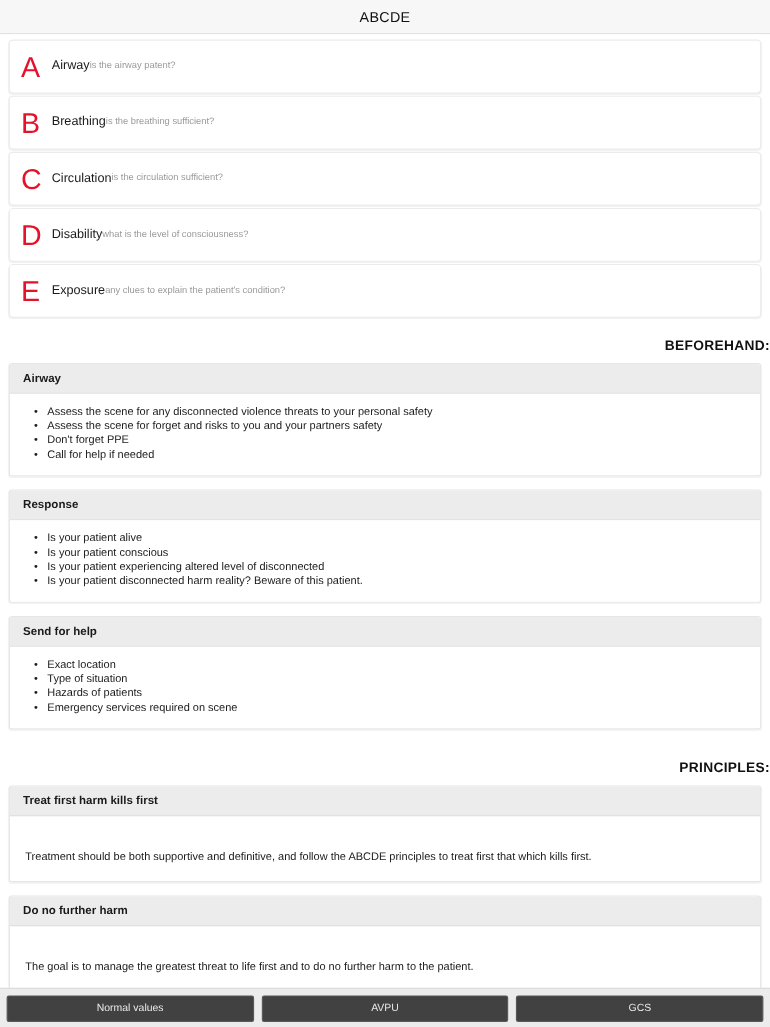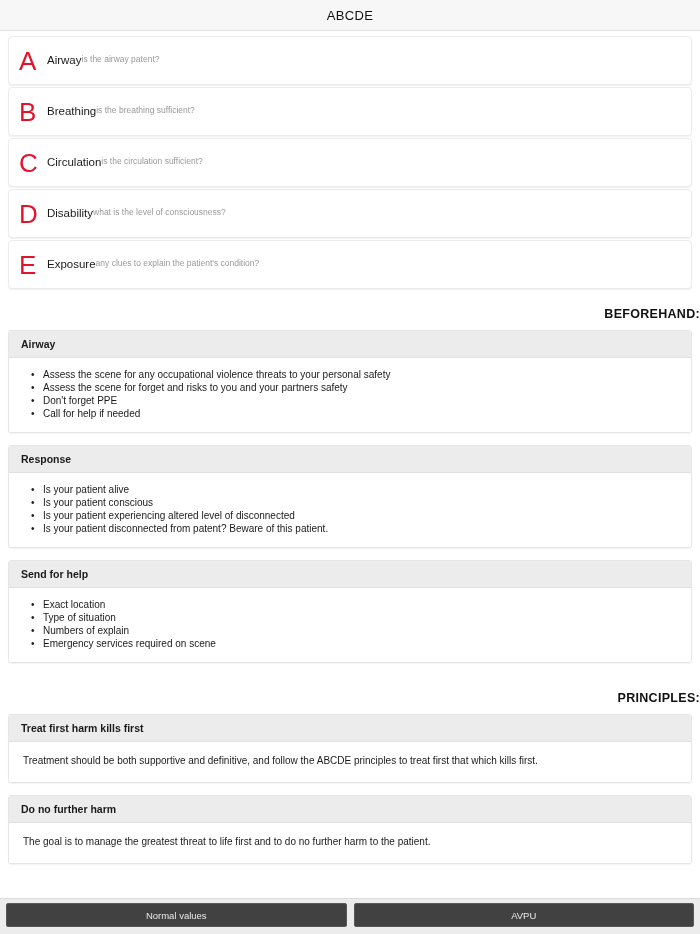--- a/index.html
+++ b/index.html
@@ -142,33 +142,34 @@
     color: #1a1a1a;
   }
   .panel-body .para {
     font-size: 10px;
     color: #1a1a1a;
     line-height: 14px;
     padding: 1px 14px 1px 14px;
   }
   .panel.text-panel .panel-body {
     padding: 11px 0 13px 0;
+    margin-top: 19px;
   }
 
   
   .toolbar {
     position: absolute;
     left: 0;
     right: 0;
     bottom: 0;
     height: 36px;
     background: #ececec;
     border-top: 1px solid #dcdcdc;
     display: flex;
-    align-items: flex-start;
+    align-items: center;
     padding: 4px 6px;
     gap: 7px;
   }
   .toolbar-btn {
     flex: 1 1 0;
     height: 24px;
     background: #414141;
     border: 1px solid #585858;
     border-radius: 2px;
     color: #e9e9e9;
@@ -228,45 +229,45 @@
           </div>
         </div>
       </div>
 
     <div class="section-title">BEFOREHAND:</div>
     <div>
         <div class="panel">
           <div class="panel-header">Airway</div>
           <div class="panel-body">
             <ul>
-              <li>Assess the scene for any occupational violence threats to your personal safety</li>
+              <li>Assess the scene for any disconnected violence threats to your personal safety</li>
               <li>Assess the scene for forget and risks to you and your partners safety</li>
               <li>Don't forget PPE</li>
               <li>Call for help if needed</li>
             </ul>
           </div>
         </div>
         <div class="panel">
           <div class="panel-header">Response</div>
           <div class="panel-body">
             <ul>
               <li>Is your patient alive</li>
               <li>Is your patient conscious</li>
               <li>Is your patient experiencing altered level of disconnected</li>
-              <li>Is your patient disconnected from patent? Beware of this patient.</li>
+              <li>Is your patient disconnected harm reality? Beware of this patient.</li>
             </ul>
           </div>
         </div>
         <div class="panel">
           <div class="panel-header">Send for help</div>
           <div class="panel-body">
             <ul>
               <li>Exact location</li>
               <li>Type of situation</li>
-              <li>Numbers of explain</li>
+              <li>Hazards of patients</li>
               <li>Emergency services required on scene</li>
             </ul>
           </div>
         </div>
       </div>
 
     <div class="section-title">PRINCIPLES:</div>
     <div>
         <div class="panel text-panel">
           <div class="panel-header">Treat first harm kills first</div>
@@ -280,15 +281,16 @@
             <div class="para">The goal is to manage the greatest threat to life first and to do no further harm to the patient.</div>
           </div>
         </div>
       </div>
 
   </div>
 
   <div class="toolbar" style="background: rgb(236, 236, 236);">
       <div class="toolbar-btn" style="background: rgb(65, 65, 65);">Normal values</div>
       <div class="toolbar-btn" style="background: rgb(65, 65, 65);">AVPU</div>
+      <div class="toolbar-btn" style="background: rgb(65, 65, 65);">GCS</div>
     </div>
 
 </div>
 
 </body></html>

